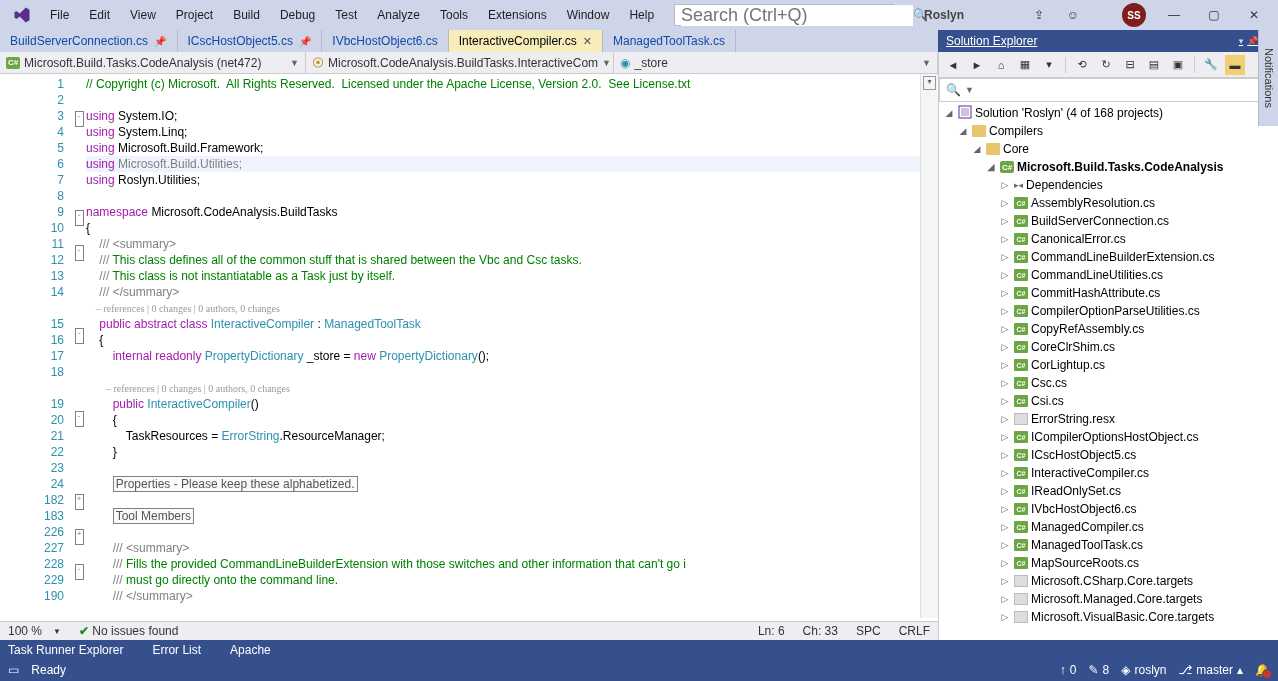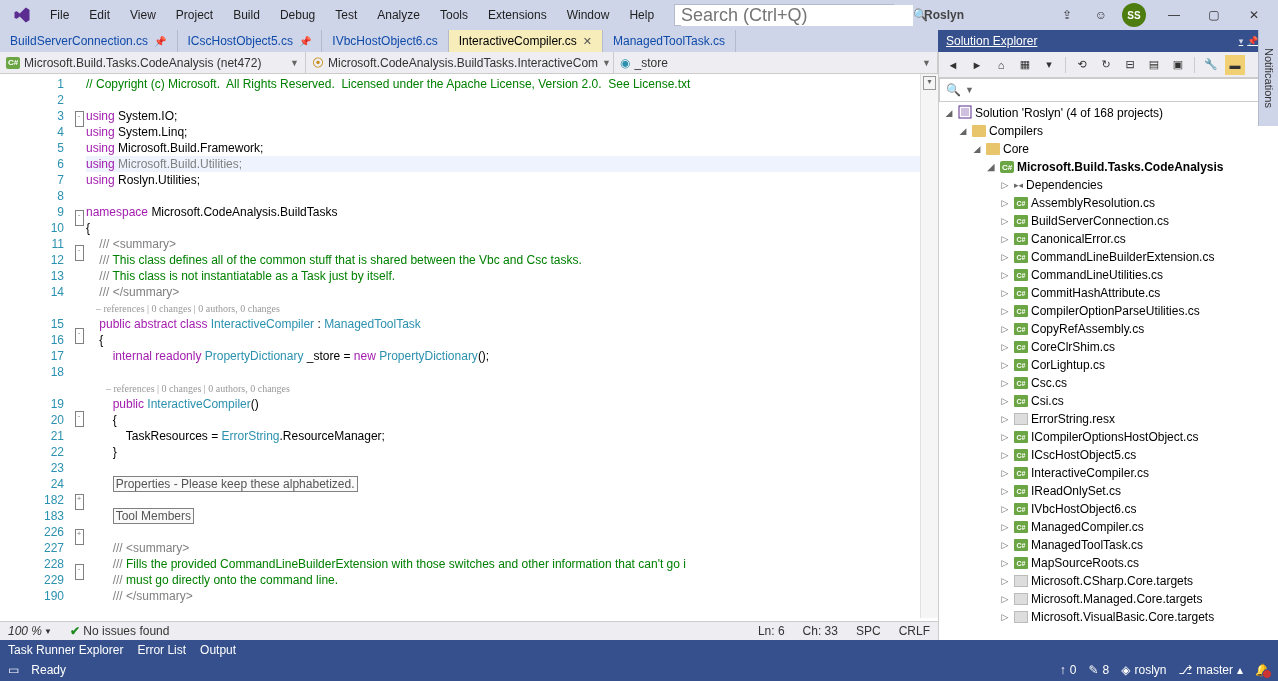--- a/index.html
+++ b/index.html
@@ -6,21 +6,21 @@
 html, body { width: 1278px; height: 681px; overflow: hidden; background: #fff; }
 .titlebar { height: 30px; background: #cfd5e9; display: flex; align-items: center; padding: 0 4px; }
 .vs-logo { width: 24px; height: 24px; margin: 0 6px; display: flex; align-items: center; justify-content: center; }
 .menu-item { padding: 4px 10px; color: #1e1e1e; cursor: default; }
 .search-box { margin-left: 10px; width: 220px; height: 22px; border: 1px solid #b4b9cc; background: #fff; display: flex; align-items: center; padding: 0 6px; }
 .search-box input { border: none; outline: none; flex: 1; font-size: 18px; }
 .roslyn-label { margin-left: 30px; color: #444; font-weight: 600; }
 .title-spacer { flex: 1; }
 .title-icons { display: flex; align-items: center; gap: 8px; padding: 0 8px; }
 .title-icon { width: 26px; height: 26px; display: flex; align-items: center; justify-content: center; color: #333; }
-.avatar { width: 24px; height: 24px; border-radius: 50%; background: #4d7c0f; color: #fff; display: flex; align-items: center; justify-content: center; font-size: 10px; font-weight: 600; }
+.avatar { width: 24px; height: 24px; border-radius: 50%; background: #7f1d1d; color: #fff; display: flex; align-items: center; justify-content: center; font-size: 10px; font-weight: 600; margin-left: 28px; }
 .win-btn { width: 40px; height: 30px; display: flex; align-items: center; justify-content: center; color: #333; }
 .tabs-row { height: 22px; background: #cfd5e9; display: flex; align-items: stretch; position: relative; }
 .right-column-title { position: absolute; right: 0; top: 0; width: 340px; height: 22px; background: #35508c; color: #fff; display: flex; align-items: center; padding: 0 8px; text-decoration: underline; }
 .doc-tab { display: flex; align-items: center; padding: 0 10px; border-right: 1px solid #b4b9cc; background: #cfd5e9; color: #0e4aa8; gap: 6px; }
 .doc-tab.active { background: #f6edbb; color: #000; }
 .pin { font-size: 10px; color: #555; }
 .tab-close { font-size: 11px; color: #555; }
 .nav-bar { height: 22px; background: #eeeef2; display: flex; align-items: center; border-bottom: 1px solid #ccc; width: 938px; }
 .nav-combo { display: flex; align-items: center; padding: 0 6px; border-right: 1px solid #ccc; height: 100%; gap: 4px; color: #333; }
 .nav-combo .chev { margin-left: auto; color: #666; font-size: 9px; }
@@ -50,21 +50,21 @@
 .sol-search input { border: none; outline: none; flex: 1; font-size: 12px; color: #666; }
 .tree { flex: 1; overflow: auto; padding: 2px 0; background: #fff; }
 .tree-row { display: flex; align-items: center; height: 18px; padding-left: 4px; gap: 3px; white-space: nowrap; }
 .tree-row.sel { background: transparent; font-weight: bold; }
 .exp { width: 12px; text-align: center; color: #666; font-size: 9px; }
 .folder-icon { width: 14px; height: 12px; background: #e8c56a; border-radius: 1px; }
 .csfile-icon { width: 14px; height: 12px; background: #6ca644; color: #fff; font-size: 7px; display: inline-flex; align-items: center; justify-content: center; border-radius: 1px; font-weight:bold;}
 .file-icon { width: 14px; height: 12px; background: #ddd; border: 1px solid #bbb; }
 .status-editor { height: 19px; background: #eeeef2; border-top: 1px solid #ccc; display: flex; align-items: center; padding: 0 8px; gap: 18px; color: #333; font-size: 11px; width: 938px;}
 .status-editor .sp { flex: 1; }
-.zoom-combo { display: flex; align-items: center; gap: 2px; font-style: italic; }
+.zoom-combo { display: flex; align-items: center; gap: 11px; }
 .check-icon { color: #1e8a1e; font-weight: bold; }
 .bottom-tabs { height: 19px; background: #35508c; color: #fff; display: flex; align-items: center; padding: 0 8px; gap: 14px; font-size: 11px; }
 .statusbar { height: 22px; background: #35508c; color: #fff; display: flex; align-items: center; padding: 0 8px; gap: 12px; font-size: 11px; }
 .statusbar .sp { flex: 1; }
 .status-item { display: flex; align-items: center; gap: 4px; }
 .se-title-icons { margin-left: auto; display: flex; gap: 4px; }
 .se-title-icons span { color: #cfd5e9; font-size: 9px; }
 .notif-tab { position:absolute; right:0; top:30px; width:20px; height:96px; background:#cfd5e9; border-left:1px solid #b4b9cc; writing-mode: vertical-rl; text-orientation: mixed; font-size:11px; color:#333; display:flex; align-items:center; justify-content:center; z-index:10;}
 .notif-badge { position: relative; }
 .notif-badge::after { content:''; position:absolute; right:-2px; bottom:-2px; width:8px; height:8px; background:#c33; border-radius:50%; border:1px solid #35508c;}
@@ -437,24 +437,24 @@
     <span><span class="check-icon">✔</span> <span>No issues found</span></span>
     <span class="sp"></span>
     <span>Ln: 6</span>
     <span>Ch: 33</span>
     <span>SPC</span>
     <span>CRLF</span>
   </div>
 </div>
 
 <div class="bottom-tabs">
-  <span id="bt-host" style="display:flex;gap:14px">
+  <span id="bt-host" style="display:flex;gap:29px">
       <span>Task Runner Explorer</span>
       <span>Error List</span>
-      <span>Output</span>
+      <span>Apache</span>
     </span>
 </div>
 
 <div class="statusbar">
   <span>▭</span>
   <span>Ready</span>
   <span class="sp"></span>
   <span class="status-item">↑ <span>0</span></span>
   <span class="status-item">✎ <span>8</span></span>
   <span class="status-item">◈ <span>roslyn</span></span>

